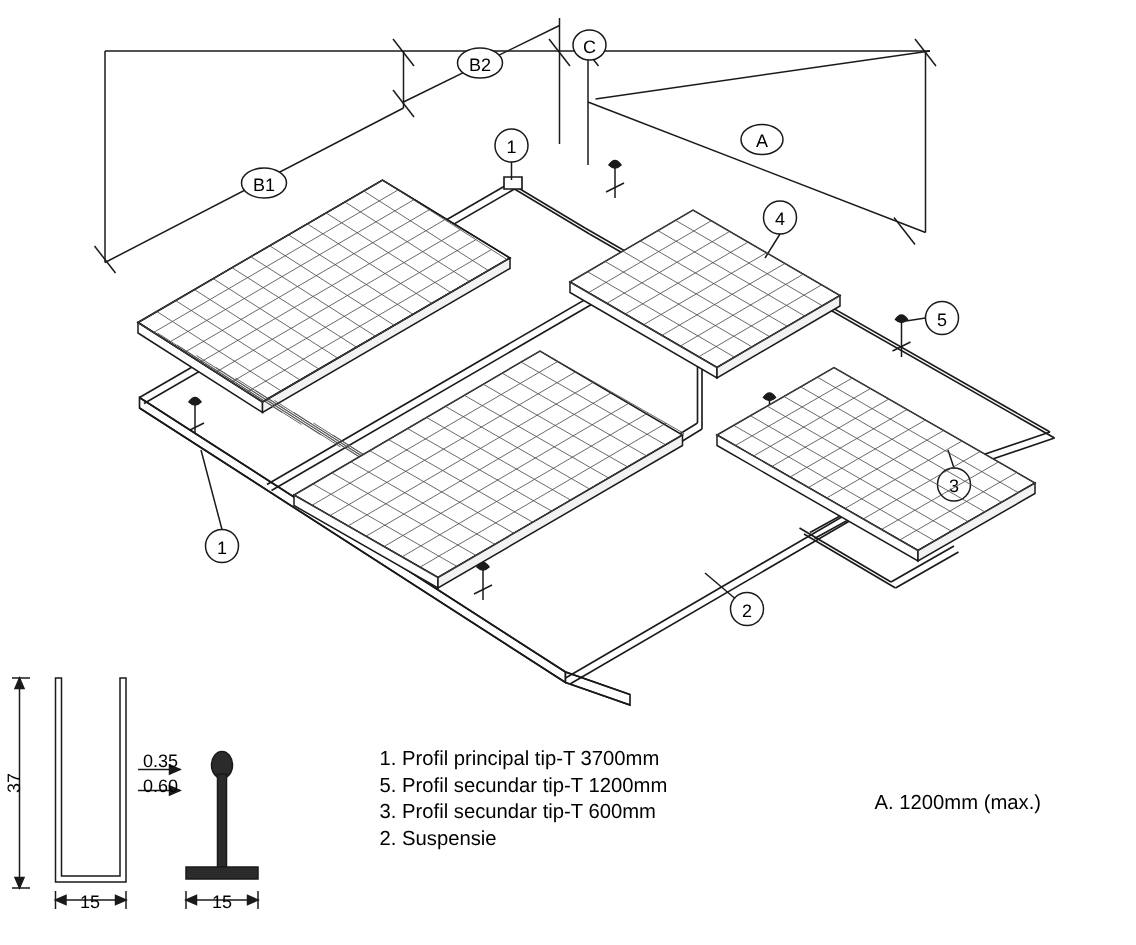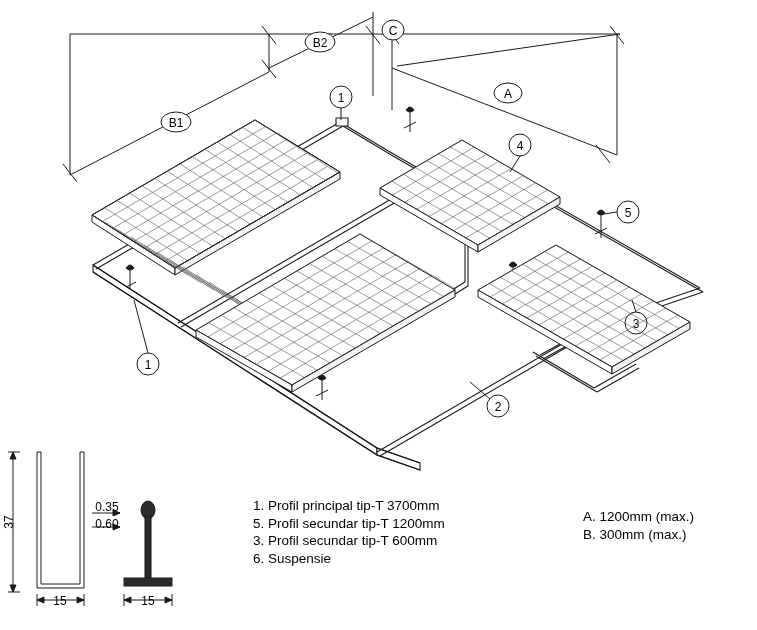--- a/index.html
+++ b/index.html
@@ -27,21 +27,21 @@
     width: 757px;
     height: 630px;
   }
   .legend {
     position: absolute;
     font-size: 13.5px;
     line-height: 17.5px;
     white-space: nowrap;
   }
   .legend-left { left: 253px; top: 497px; }
-  .legend-right { left: 583px; top: 508px; }
+  .legend-right { left: 583px; top: 526px; }
   .legend div { padding: 0; margin: 0; }
 </style>
 </head>
 <body>
 
 <div id="stage">
 
   <svg id="diagram" viewBox="0 0 757 630">
     <defs>
 
@@ -366,21 +366,20 @@
         <line x1="587.6363636363636" y1="353" x2="665.6363636363636" y2="308"></line>
         <line x1="599.8181818181818" y1="360" x2="677.8181818181818" y2="315"></line>
         <line x1="612" y1="367" x2="690" y2="322"></line>
       </g>
     </svg>
 
   <div class="legend legend-left">
     <div>1. Profil principal tip-T 3700mm</div>
     <div>5. Profil secundar tip-T 1200mm</div>
     <div>3. Profil secundar tip-T 600mm</div>
-    <div>6. Suspensie</div>
+    <div>2. Suspensie</div>
   </div>
 
   <div class="legend legend-right">
     <div>A. 1200mm (max.)</div>
-    <div>B. 300mm (max.)</div>
   </div>
 
 </div>
 
 </body></html>

